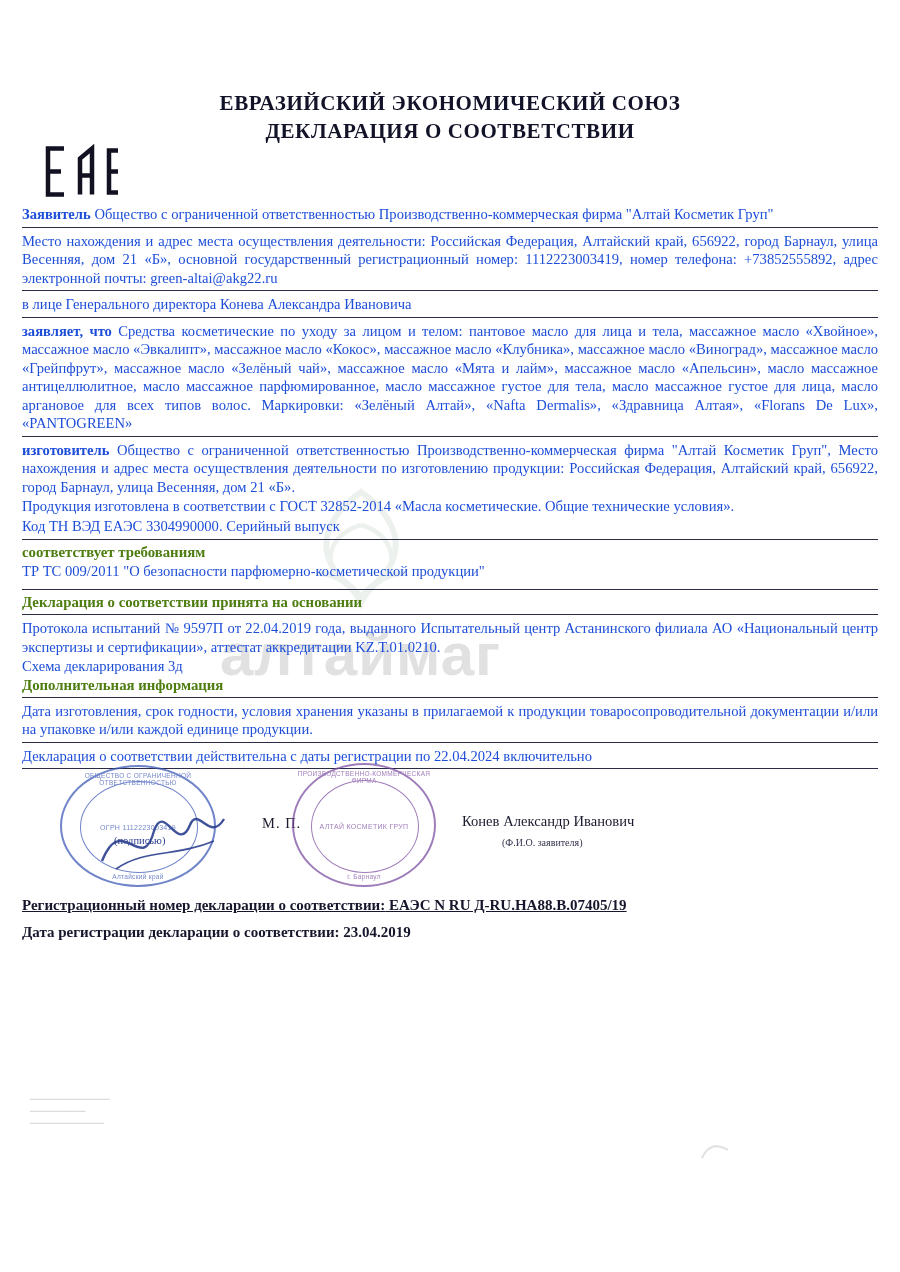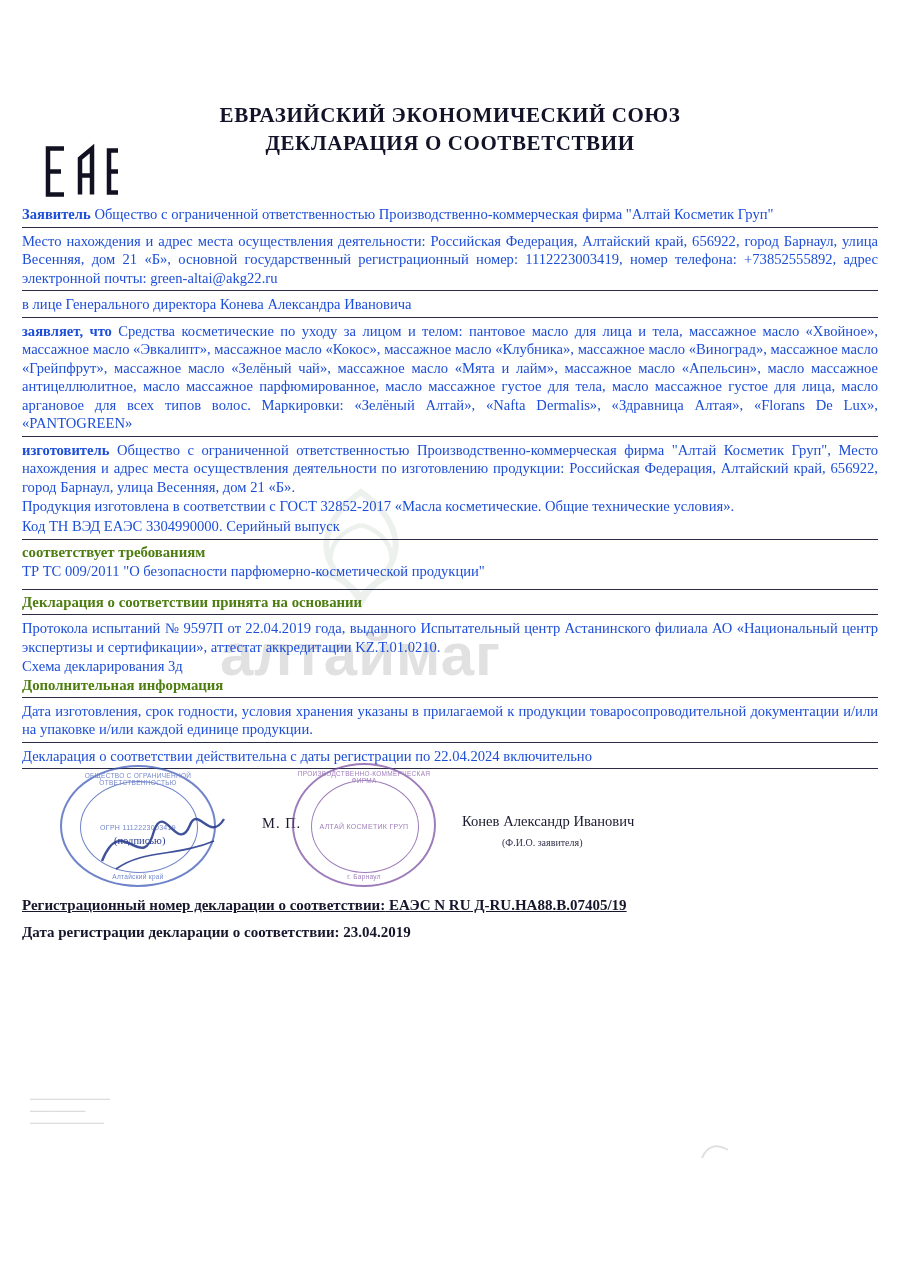--- a/index.html
+++ b/index.html
@@ -52,21 +52,21 @@
     color: #cccccc;
     opacity: 0.75;
     letter-spacing: 1px;
     margin-top: 6px;
   }
 
   
   .content {
     position: relative;
     z-index: 2;
-    padding: 16px;
+    padding: 4px;
   }
 
   .doc-title {
     text-align: center;
     font-size: 21px;
     font-weight: 700;
     letter-spacing: 0.6px;
     color: #121228;
     line-height: 1.35;
     margin: 0;
@@ -282,21 +282,21 @@
     <p class="t jst">
       <span class="bold">заявляет, что</span>
       <span>Средства косметические по уходу за лицом и телом: пантовое масло для лица и тела, массажное масло «Хвойное», массажное масло «Эвкалипт», массажное масло «Кокос», массажное масло «Клубника», массажное масло «Виноград», массажное масло «Грейпфрут», массажное масло «Зелёный чай», массажное масло «Мята и лайм», массажное масло «Апельсин», масло массажное антицеллюлитное, масло массажное парфюмированное, масло массажное густое для тела, масло массажное густое для лица, масло аргановое для всех типов волос. Маркировки: «Зелёный Алтай», «Nafta Dermalis», «Здравница Алтая», «Florans De Lux», «PANTOGREEN»</span>
     </p>
     <div class="rule"></div>
 
     <p class="t jst">
       <span class="bold">изготовитель</span>
       <span>Общество с ограниченной ответственностью Производственно-коммерческая фирма "Алтай Косметик Груп", Место нахождения и адрес места осуществления деятельности по изготовлению продукции: Российская Федерация, Алтайский край, 656922, город Барнаул, улица Весенняя, дом 21 «Б».</span>
     </p>
-    <p class="t jst">Продукция изготовлена в соответствии с ГОСТ 32852-2017 «Масла косметические. Общие технические условия».</p>
+    <p class="t jst">Продукция изготовлена в соответствии с ГОСТ 32852-2014 «Масла косметические. Общие технические условия».</p>
     <p class="t">Код ТН ВЭД ЕАЭС 3304990000. Серийный выпуск</p>
     <div class="rule"></div>
 
     <p class="sec-label">соответствует требованиям</p>
     <p class="t">ТР ТС 009/2011 "О безопасности парфюмерно-косметической продукции"</p>
     <div class="gap-s"></div>
     <div class="rule"></div>
 
     <p class="sec-label">Декларация о соответствии принята на основании</p>
     <div class="rule"></div>

